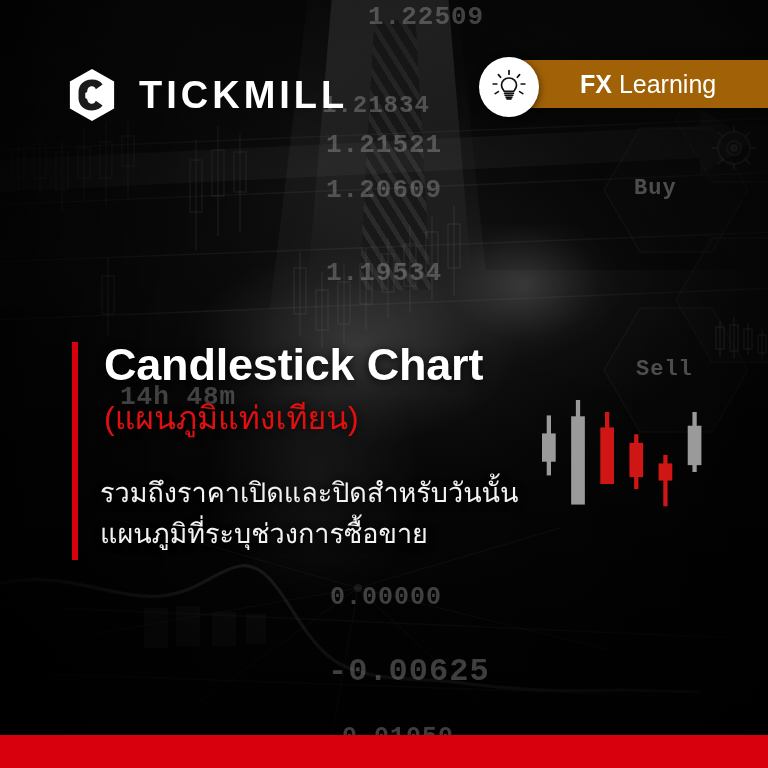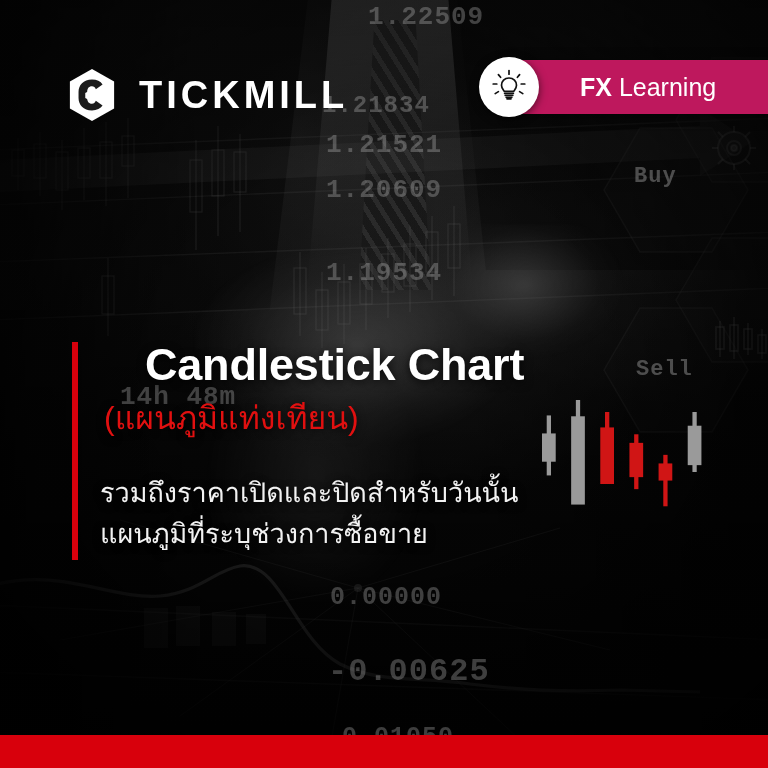--- a/index.html
+++ b/index.html
@@ -88,22 +88,22 @@
     display:flex; align-items:center; gap:22px;
   }
   .logo-mark { width:50px; height:54px; display:block; }
   .logo-text {
     color:#fff; font-size:38px; font-weight:700;
     letter-spacing:4px; line-height:1;
   }
 
   .fx-banner {
     position:absolute; left:508px; top:60px;
-    width:260px; height:54px;
-    background:#be185d;
+    width:260px; height:48px;
+    background:#a16207;
     display:flex; align-items:center;
     box-shadow:0 2px 10px rgba(0,0,0,0.5);
   }
   .fx-banner .fx-label {
     margin-left:72px;
     color:#fff; font-size:25px; line-height:1;
     font-weight:400;
   }
   .fx-banner .fx-label b { font-weight:700; }
   .bulb-circle {
@@ -118,21 +118,20 @@
   .accent-bar {
     position:absolute; left:72px; top:342px;
     width:6px; height:218px; background:#d8000c;
   }
   .headline {
     position:absolute; left:104px; top:341px;
     color:#ffffff; font-size:45px; font-weight:700;
     letter-spacing:-0.2px; line-height:1.05;
     text-shadow:0 2px 10px rgba(0,0,0,0.85);
     white-space:nowrap;
-    margin-left:41px;
   }
   .headline-th {
     position:absolute; left:104px; top:399px;
     color:#e11010; font-size:32px; font-weight:400;
     line-height:1.2; white-space:nowrap;
     text-shadow:0 2px 8px rgba(0,0,0,0.8);
     text-align:center;
   }
   .desc {
     position:absolute; left:100px; top:473px;
@@ -278,21 +277,21 @@
       <div class="price" style="left: 322px; top: 92px; font-size: 24px;">1.21834</div>
       <div class="price" style="left: 326px; top: 130px; font-size: 26px;">1.21521</div>
       <div class="price" style="left: 326px; top: 175px; font-size: 26px;">1.20609</div>
       <div class="price" style="left: 326px; top: 258px; font-size: 26px; text-align: right;">1.19534</div>
       <div class="price" style="left: 330px; top: 583px; font-size: 25px;">0.00000</div>
       <div class="price" style="left: 328px; top: 653px; font-size: 32px;">-0.00625</div>
       <div class="price" style="left: 326px; top: 723px; font-size: 25px;">-0.01050</div>
       <div class="price" style="left: 120px; top: 382px; font-size: 26px;">14h 48m</div>
     </div>
   <div id="hexlabel-layer">
-      <div class="price" style="left: 634px; top: 164px; font-size: 22px; color: rgba(205, 205, 205, 0.35);">Buy</div>
+      <div class="price" style="left: 634px; top: 176px; font-size: 22px; color: rgba(205, 205, 205, 0.35);">Buy</div>
       <div class="price" style="left: 636px; top: 357px; font-size: 22px; color: rgba(205, 205, 205, 0.35);">Sell</div>
     </div>
 
   <div class="logo-wrap">
     <svg class="logo-mark" viewBox="0 0 52 56">
       <path d="M26 1 L49 14 L49 42 L26 55 L3 42 L3 14 Z" fill="#ffffff"></path>
       <path d="M26 12 C17 12 12 18 12 25 L12 31 C12 38 17 44 26 44
                C31 44 35 42 37 39 L30 34 C29 36 28 37 26 37
                C22.5 37 21 34.5 21 31 L21 25 C21 21.5 22.5 19 26 19
                C28 19 29 20 30 22 L37 17 C35 14 31 12 26 12 Z" fill="#1b1b1b"></path>

